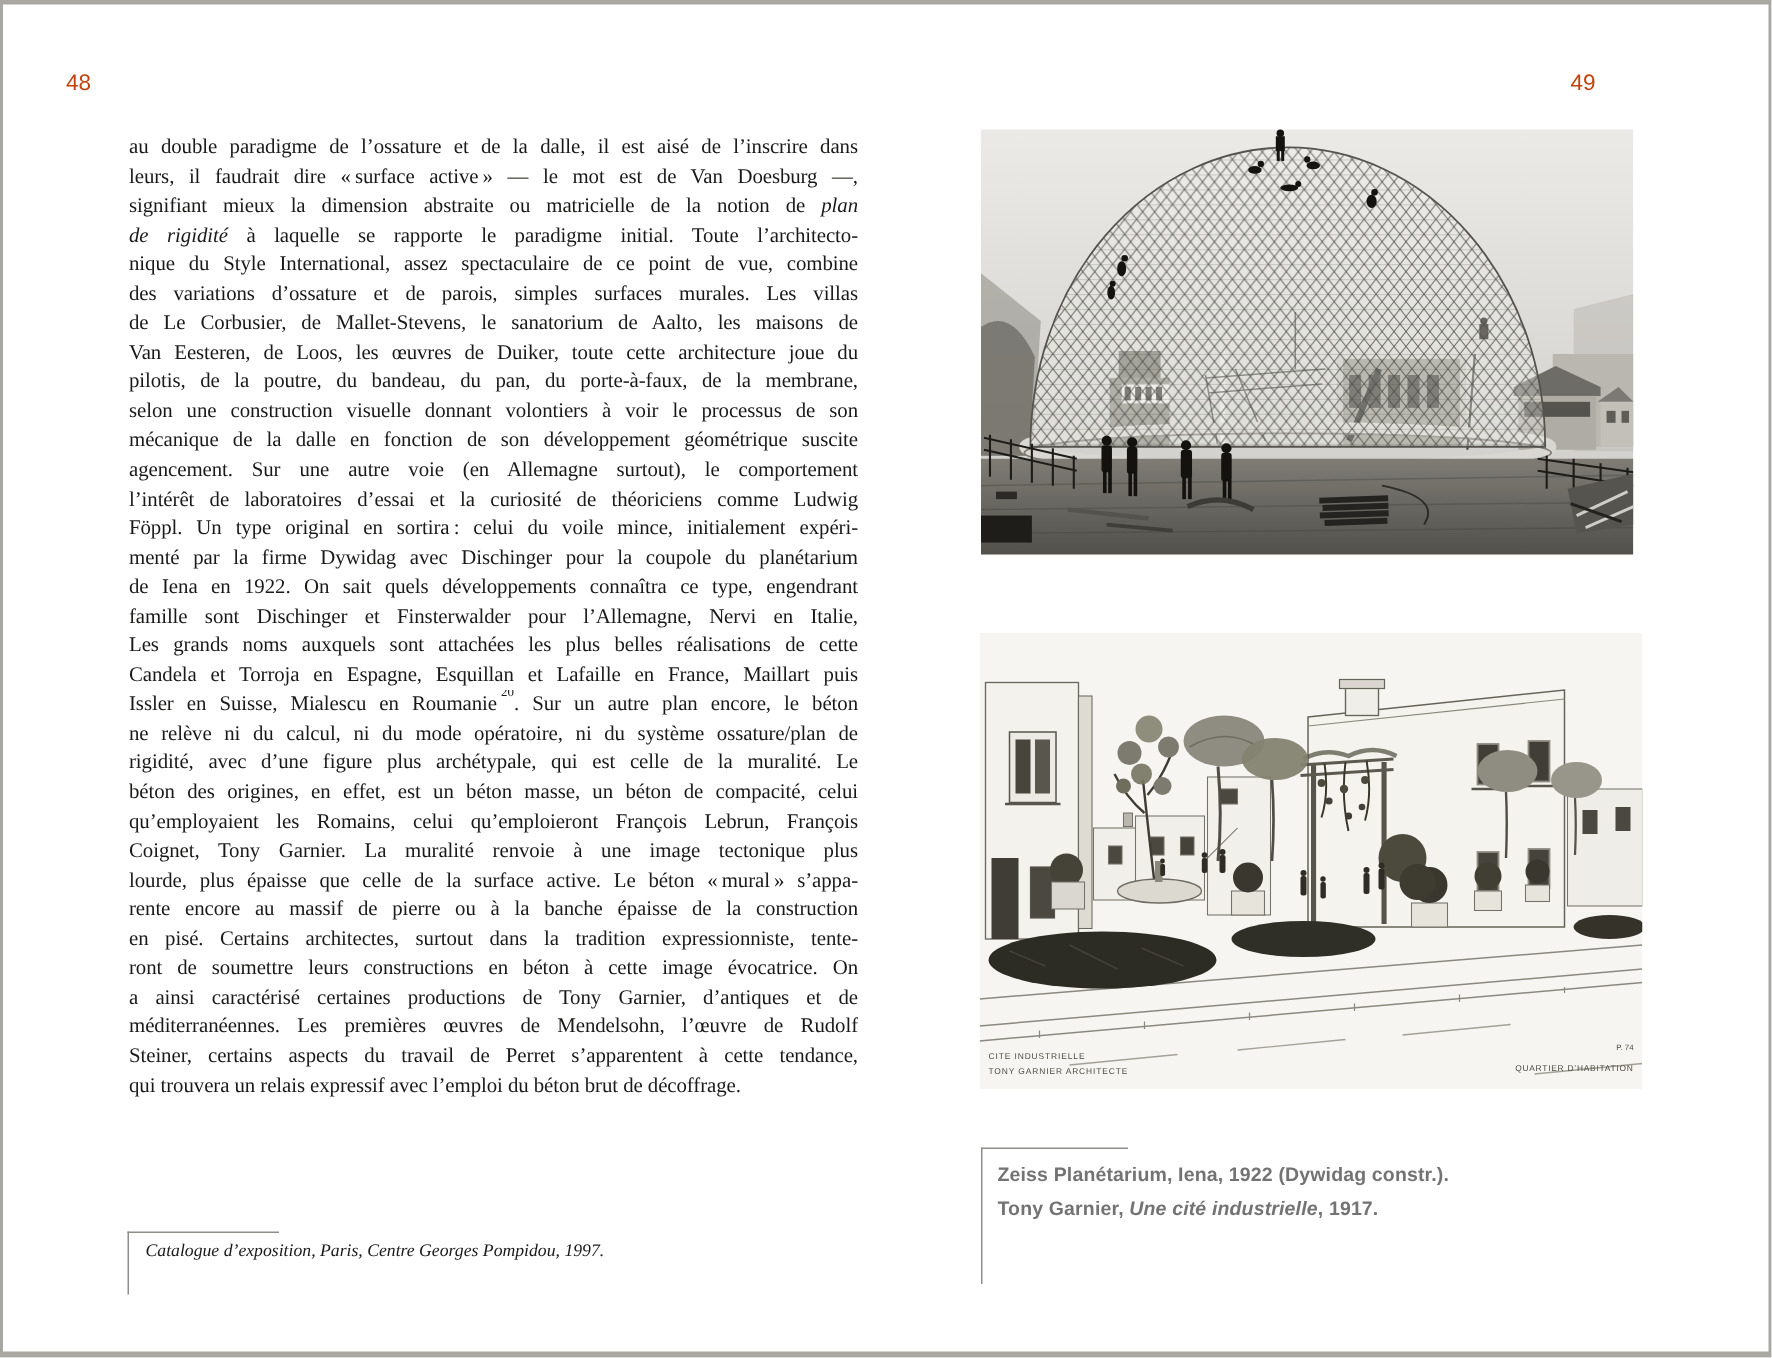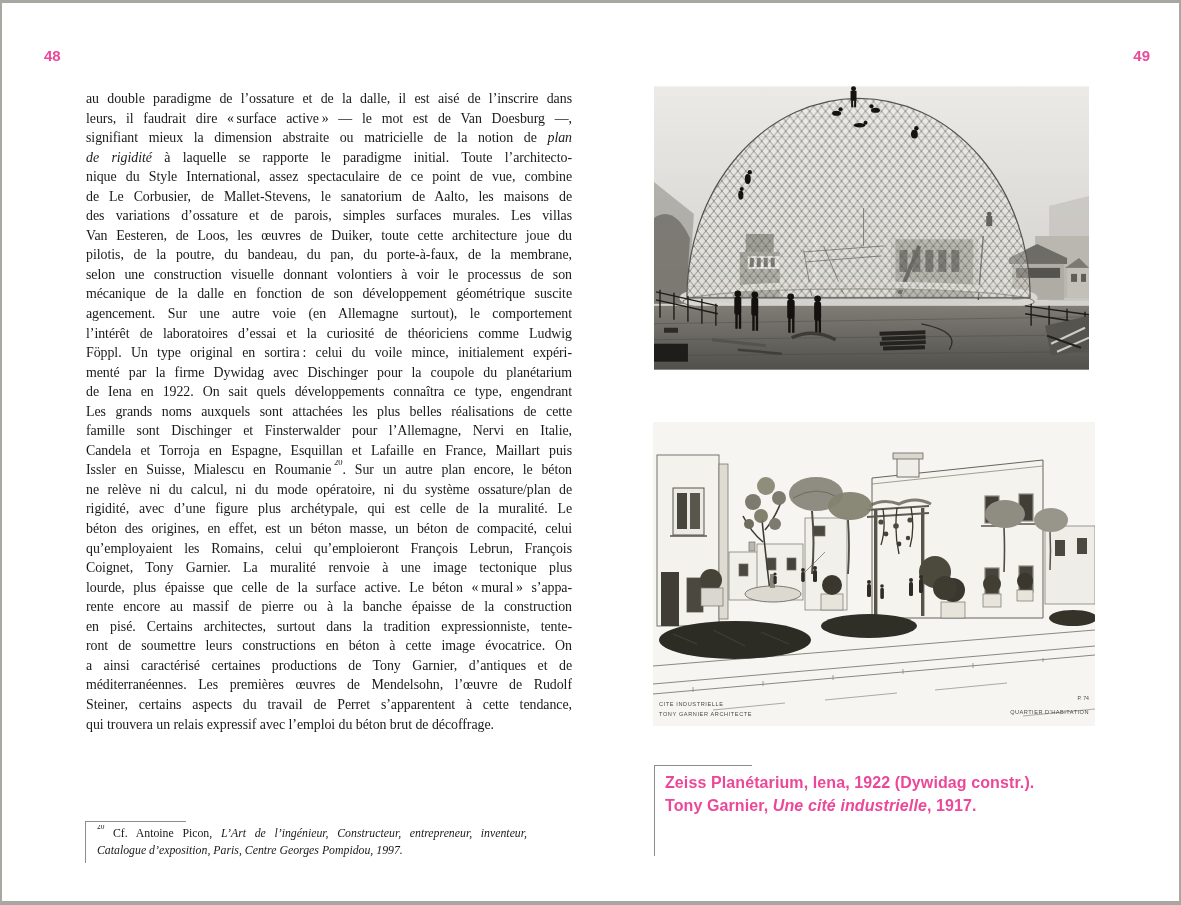--- a/index.html
+++ b/index.html
@@ -5,24 +5,24 @@
   html,body{margin:0;padding:0;background:#e8e8e8;}
   .spread{
     position:relative;width:1181px;height:905px;background:#ffffff;
     box-sizing:border-box;
     border-style:solid;border-color:#a9a7a2;
     border-width:3px 2px 4px 2px;
     font-family:"Liberation Serif",serif;color:#1a1918;overflow:hidden;
   }
   .pagenum{
     position:absolute;top:44px;font-family:"Liberation Sans",sans-serif;
-    font-weight:bold;font-size:15px;color:#ec4899;
+    font-weight:normal;font-size:15px;color:#c2410c;
   }
   #pn-left{left:42px;}
-  #pn-right{left:1106px;width:42px;text-align:right;}
+  #pn-right{left:1045px;width:42px;text-align:left;}
   
   #body-text{position:absolute;left:84px;top:71px;width:486px;margin-top:15px;}
   .bline{
     font-size:13.9px;line-height:19.56px;height:19.56px;overflow:hidden;
     text-align:justify;text-align-last:justify;white-space:normal;
     letter-spacing:-0.05px;
   }
   .bline:last-child{text-align-last:auto;}
   .bline sup,.fline sup{font-size:.62em;position:relative;top:-.45em;line-height:0;}
   
@@ -35,71 +35,70 @@
   }
   .fline:last-child{text-align-last:auto;font-style:italic;}
   
   .figure{position:absolute;overflow:hidden;}
   #fig-dome{left:652px;top:83px;width:435px;height:284px;}
   #fig-draw{left:651px;top:419px;width:442px;height:304px;}
   
   #caption-bracket{left:652px;top:762px;width:97px;height:90px;}
   #caption-text{position:absolute;left:663px;top:768px;width:410px;}
   .cline{
-    font-family:"Liberation Sans",sans-serif;font-weight:bold;font-size:16px;
-    line-height:23px;height:23px;overflow:hidden;color:#ec4899;letter-spacing:.1px;
+    font-family:"Liberation Sans",sans-serif;font-weight:bold;font-size:13px;
+    line-height:23px;height:23px;overflow:hidden;color:#737373;letter-spacing:.1px;
   }
   svg{display:block;}
 </style>
 </head>
 <body>
 
 <div class="spread">
 
   <div id="pn-left" class="pagenum">48</div>
 
   <div id="body-text">
       <div class="bline">au double paradigme de l’ossature et de la dalle, il est aisé de l’inscrire dans</div>
       <div class="bline">leurs, il faudrait dire « surface active » — le mot est de Van Doesburg —,</div>
       <div class="bline">signifiant mieux la dimension abstraite ou matricielle de la notion de <i>plan</i></div>
       <div class="bline"><i>de rigidité</i> à laquelle se rapporte le paradigme initial. Toute l’architecto-</div>
       <div class="bline">nique du Style International, assez spectaculaire de ce point de vue, combine</div>
+      <div class="bline">des variations d’ossature et de parois, simples surfaces murales. Les villas</div>
       <div class="bline">de Le Corbusier, de Mallet-Stevens, le sanatorium de Aalto, les maisons de</div>
-      <div class="bline">des variations d’ossature et de parois, simples surfaces murales. Les villas</div>
       <div class="bline">Van Eesteren, de Loos, les œuvres de Duiker, toute cette architecture joue du</div>
       <div class="bline">pilotis, de la poutre, du bandeau, du pan, du porte-à-faux, de la membrane,</div>
       <div class="bline">selon une construction visuelle donnant volontiers à voir le processus de son</div>
       <div class="bline">mécanique de la dalle en fonction de son développement géométrique suscite</div>
       <div class="bline">agencement. Sur une autre voie (en Allemagne surtout), le comportement</div>
       <div class="bline">l’intérêt de laboratoires d’essai et la curiosité de théoriciens comme Ludwig</div>
       <div class="bline">Föppl. Un type original en sortira : celui du voile mince, initialement expéri-</div>
       <div class="bline">menté par la firme Dywidag avec Dischinger pour la coupole du planétarium</div>
       <div class="bline">de Iena en 1922. On sait quels développements connaîtra ce type, engendrant</div>
+      <div class="bline">famille sont Dischinger et Finsterwalder pour l’Allemagne, Nervi en Italie,</div>
       <div class="bline">Les grands noms auxquels sont attachées les plus belles réalisations de cette</div>
-      <div class="bline">famille sont Dischinger et Finsterwalder pour l’Allemagne, Nervi en Italie,</div>
       <div class="bline">Candela et Torroja en Espagne, Esquillan et Lafaille en France, Maillart puis</div>
       <div class="bline">Issler en Suisse, Mialescu en Roumanie <sup>20</sup>. Sur un autre plan encore, le béton</div>
       <div class="bline">ne relève ni du calcul, ni du mode opératoire, ni du système ossature/plan de</div>
       <div class="bline">rigidité, avec d’une figure plus archétypale, qui est celle de la muralité. Le</div>
       <div class="bline">béton des origines, en effet, est un béton masse, un béton de compacité, celui</div>
       <div class="bline">qu’employaient les Romains, celui qu’emploieront François Lebrun, François</div>
       <div class="bline">Coignet, Tony Garnier. La muralité renvoie à une image tectonique plus</div>
       <div class="bline">lourde, plus épaisse que celle de la surface active. Le béton « mural » s’appa-</div>
       <div class="bline">rente encore au massif de pierre ou à la banche épaisse de la construction</div>
       <div class="bline">en pisé. Certains architectes, surtout dans la tradition expressionniste, tente-</div>
       <div class="bline">ront de soumettre leurs constructions en béton à cette image évocatrice. On</div>
       <div class="bline">a ainsi caractérisé certaines productions de Tony Garnier, d’antiques et de</div>
       <div class="bline">méditerranéennes. Les premières œuvres de Mendelsohn, l’œuvre de Rudolf</div>
       <div class="bline">Steiner, certains aspects du travail de Perret s’apparentent à cette tendance,</div>
       <div class="bline">qui trouvera un relais expressif avec l’emploi du béton brut de décoffrage.</div>
     </div>
 
   <div id="footnote-bracket" class="bracket"></div>
   <div id="footnote-text">
-      <div class="fline"><sup>20</sup> Cf. Antoine Picon, <i>L’Art de l’ingénieur, Constructeur, entrepreneur, inventeur,</i></div>
       <div class="fline">Catalogue d’exposition, Paris, Centre Georges Pompidou, 1997.</div>
     </div>
 
   <div id="pn-right" class="pagenum">49</div>
 
   <div id="fig-dome" class="figure">
     <svg width="435" height="284" viewBox="0 0 436 284">
       <defs>
         <linearGradient id="sky" x1="0" y1="0" x2="0" y2="1">
           <stop offset="0" stop-color="#eceae7"></stop>

